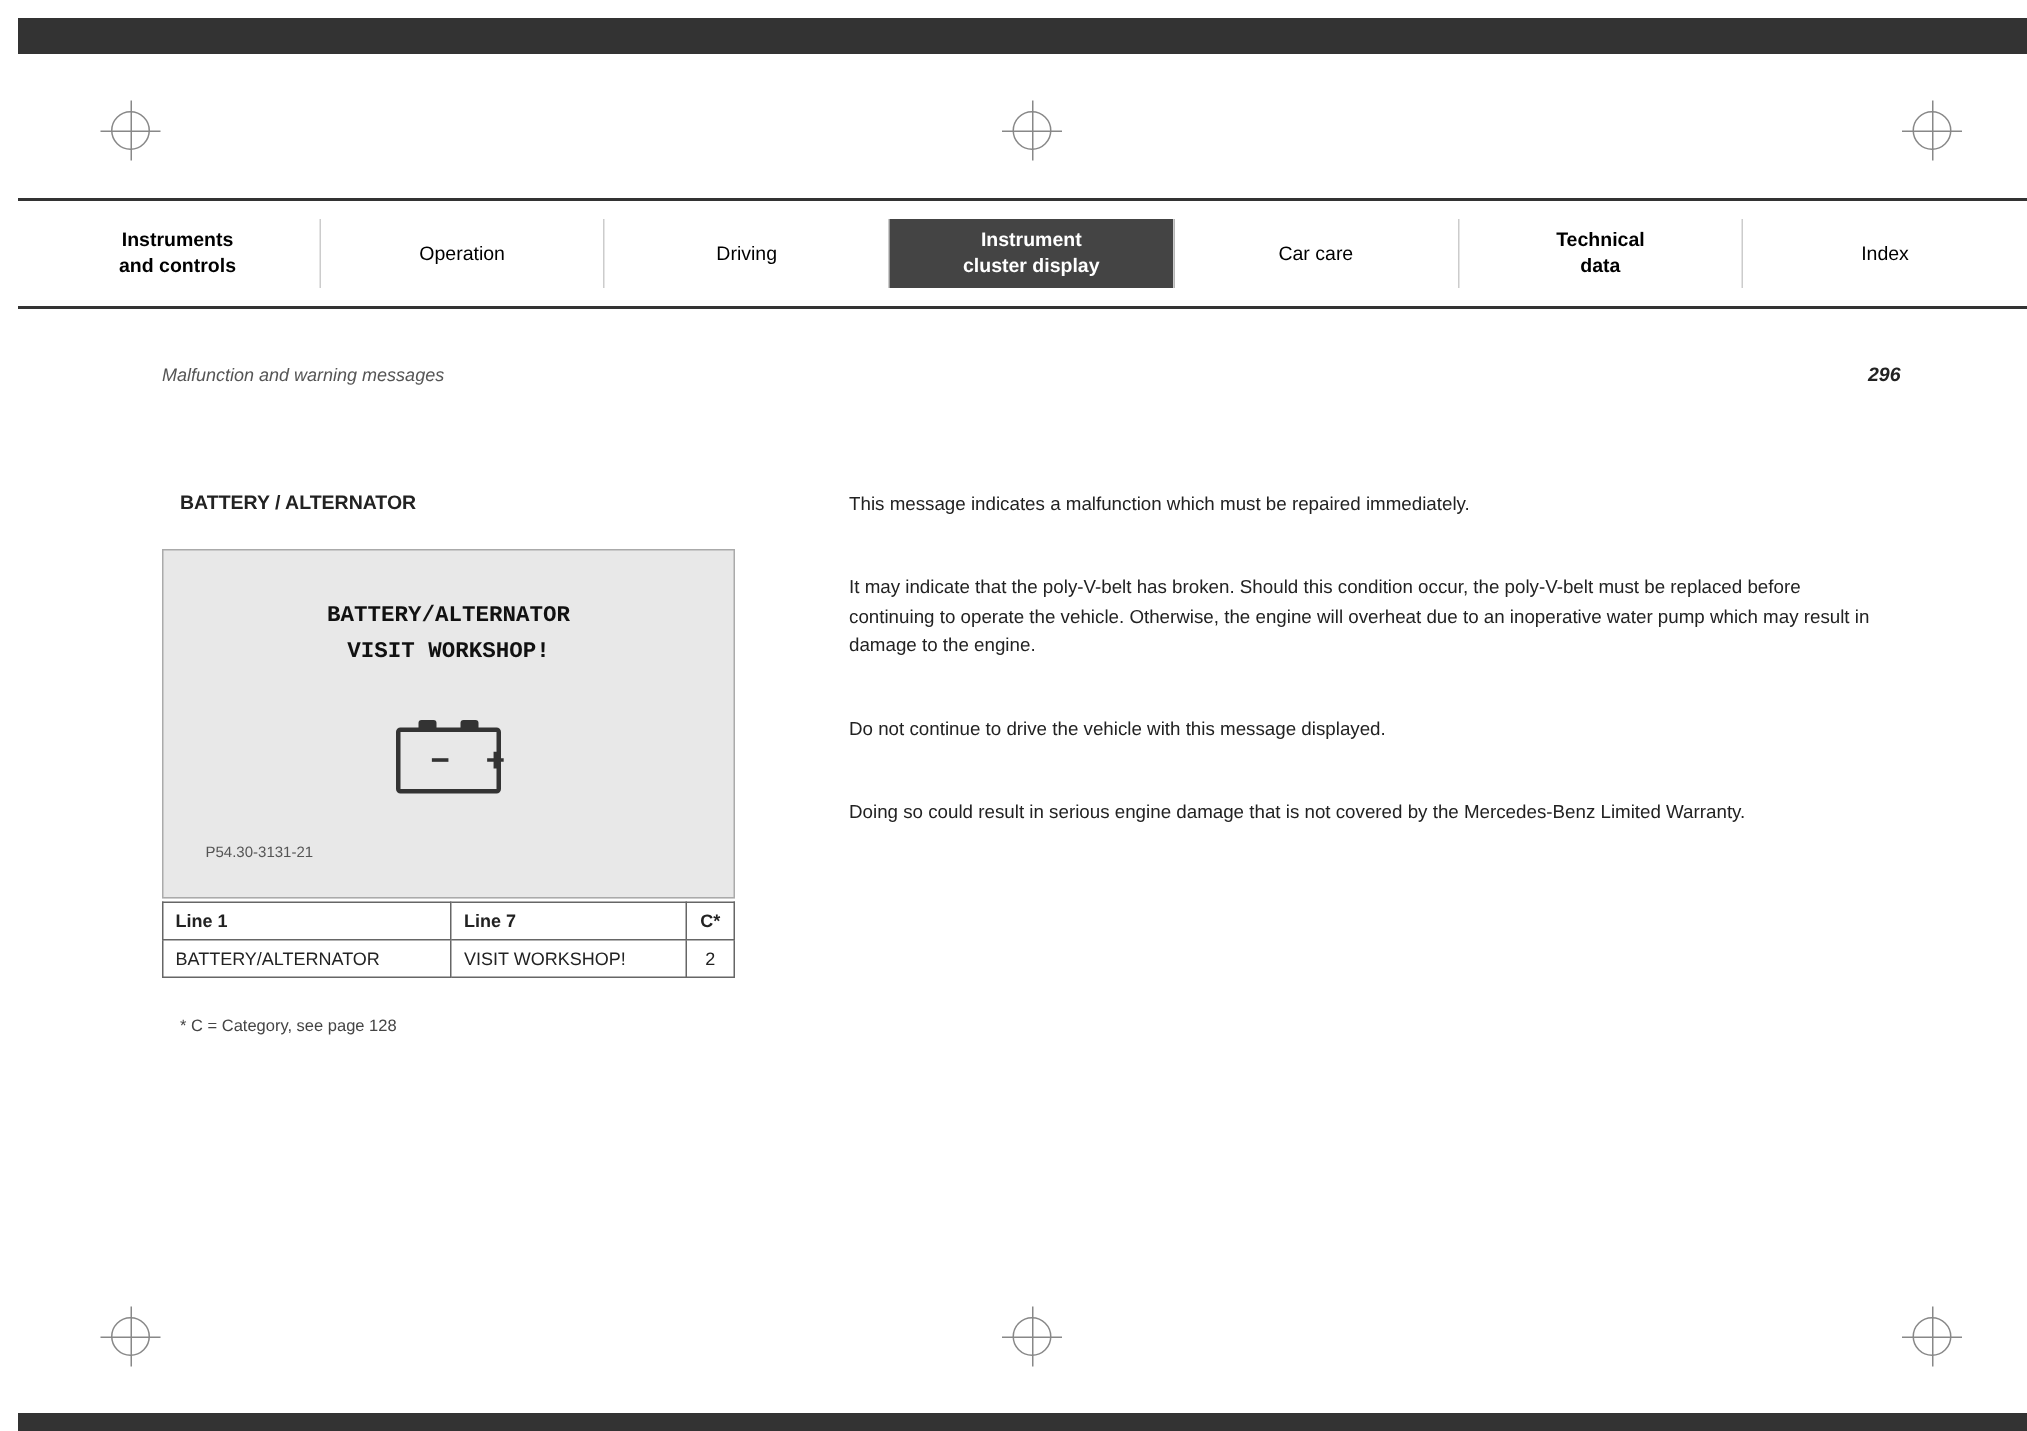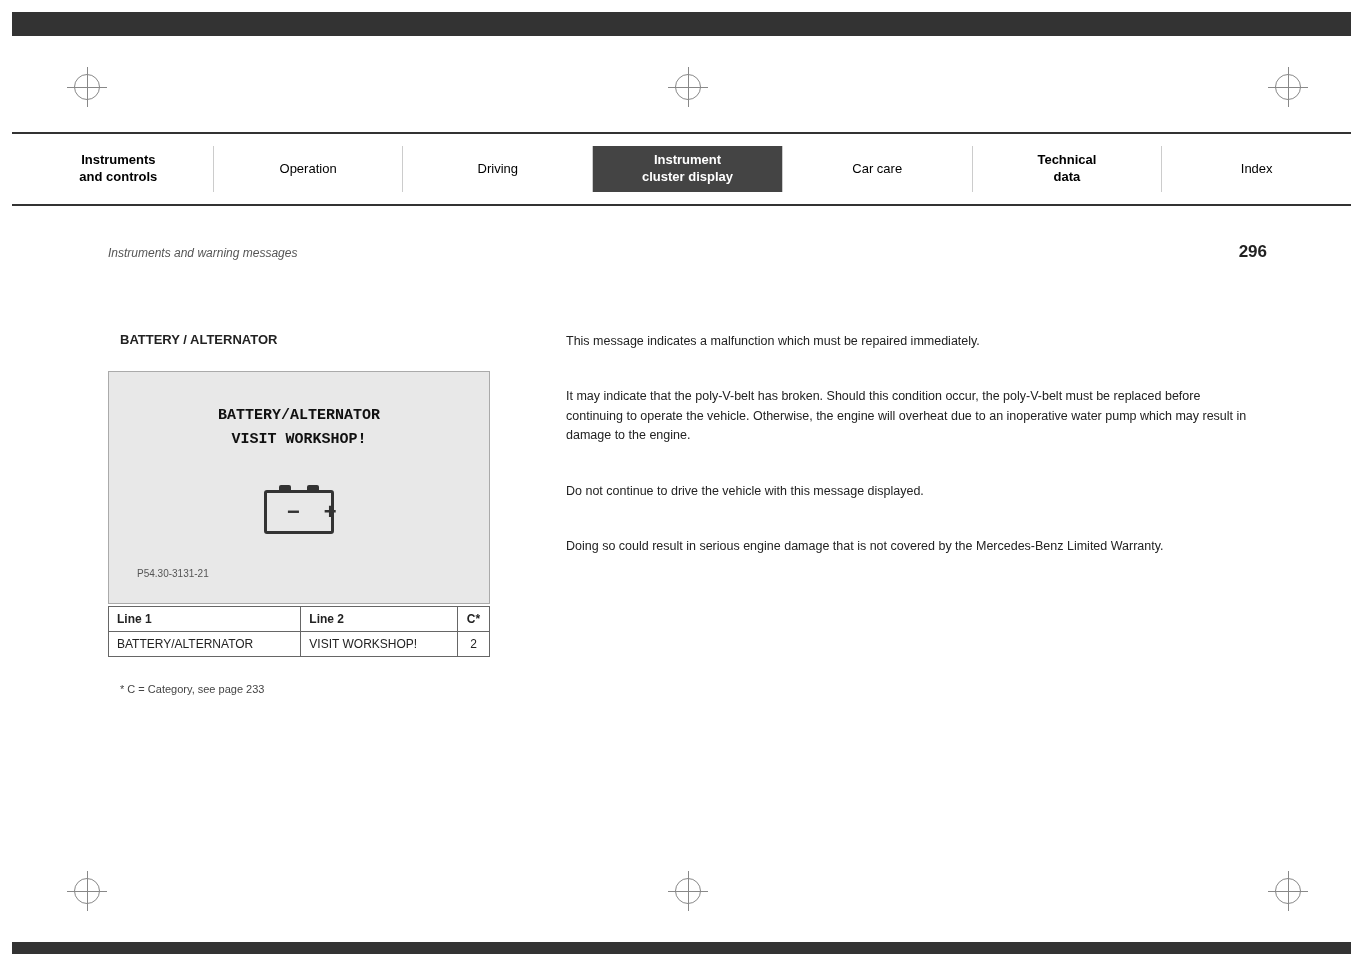--- a/index.html
+++ b/index.html
@@ -102,23 +102,24 @@
       justify-content: space-between;
       margin-bottom: 18px;
       padding-bottom: 4px;
     }
     .section-title {
       font-size: 12px;
       color: #555;
       font-style: italic;
     }
     .page-number {
-      font-size: 17px;
-      font-weight: bold;
-      color: #222;
+      font-size: 13px;
+      font-weight: bold;
+      color: #222;
+      font-style: italic;
     }
 
     
     .two-col {
       display: flex;
       gap: 40px;
     }
     .left-col {
       width: 406px;
       flex-shrink: 0;
@@ -302,21 +303,21 @@
 cluster display</div>
   <div class="nav-item">Car care</div>
   <div class="nav-item bold-label" style="white-space:pre-line; font-weight:bold;">Technical
 data</div>
   <div class="nav-item" style="border-right:none;">Index</div>
 </nav>
 
 <div class="content">
 
   <div class="section-header">
-    <span class="section-title">Instruments and warning messages</span>
+    <span class="section-title">Malfunction and warning messages</span>
     <span class="page-number">296</span>
   </div>
 
   <div class="two-col">
 
     <div class="left-col">
 
       <div class="msg-title">BATTERY / ALTERNATOR</div>
 
       <div class="display-box">
@@ -330,34 +331,34 @@
             <span class="terminal-plus">+</span>
           </div>
         </div>
         <div class="img-ref">P54.30-3131-21</div>
       </div>
 
       <table class="data-table">
         <thead>
           <tr>
             <th>Line 1</th>
-            <th>Line 2</th>
+            <th>Line 7</th>
             <th class="col-c">C*</th>
           </tr>
         </thead>
         <tbody>
           <tr>
             <td>BATTERY/ALTERNATOR</td>
             <td>VISIT WORKSHOP!</td>
             <td class="col-c">2</td>
           </tr>
         </tbody>
       </table>
 
-      <div class="footnote">* C = Category, see page 233</div>
+      <div class="footnote">* C = Category, see page 128</div>
 
     </div>
 
     <div class="right-col">
       <p>This message indicates a malfunction which must be repaired immediately.</p>
       <p>It may indicate that the poly-V-belt has broken. Should this condition occur, the poly-V-belt must be replaced before continuing to operate the vehicle. Otherwise, the engine will overheat due to an inoperative water pump which may result in damage to the engine.</p>
       <p>Do not continue to drive the vehicle with this message displayed.</p>
       <p>Doing so could result in serious engine damage that is not covered by the Mercedes-Benz Limited Warranty.</p>
     </div>
 

